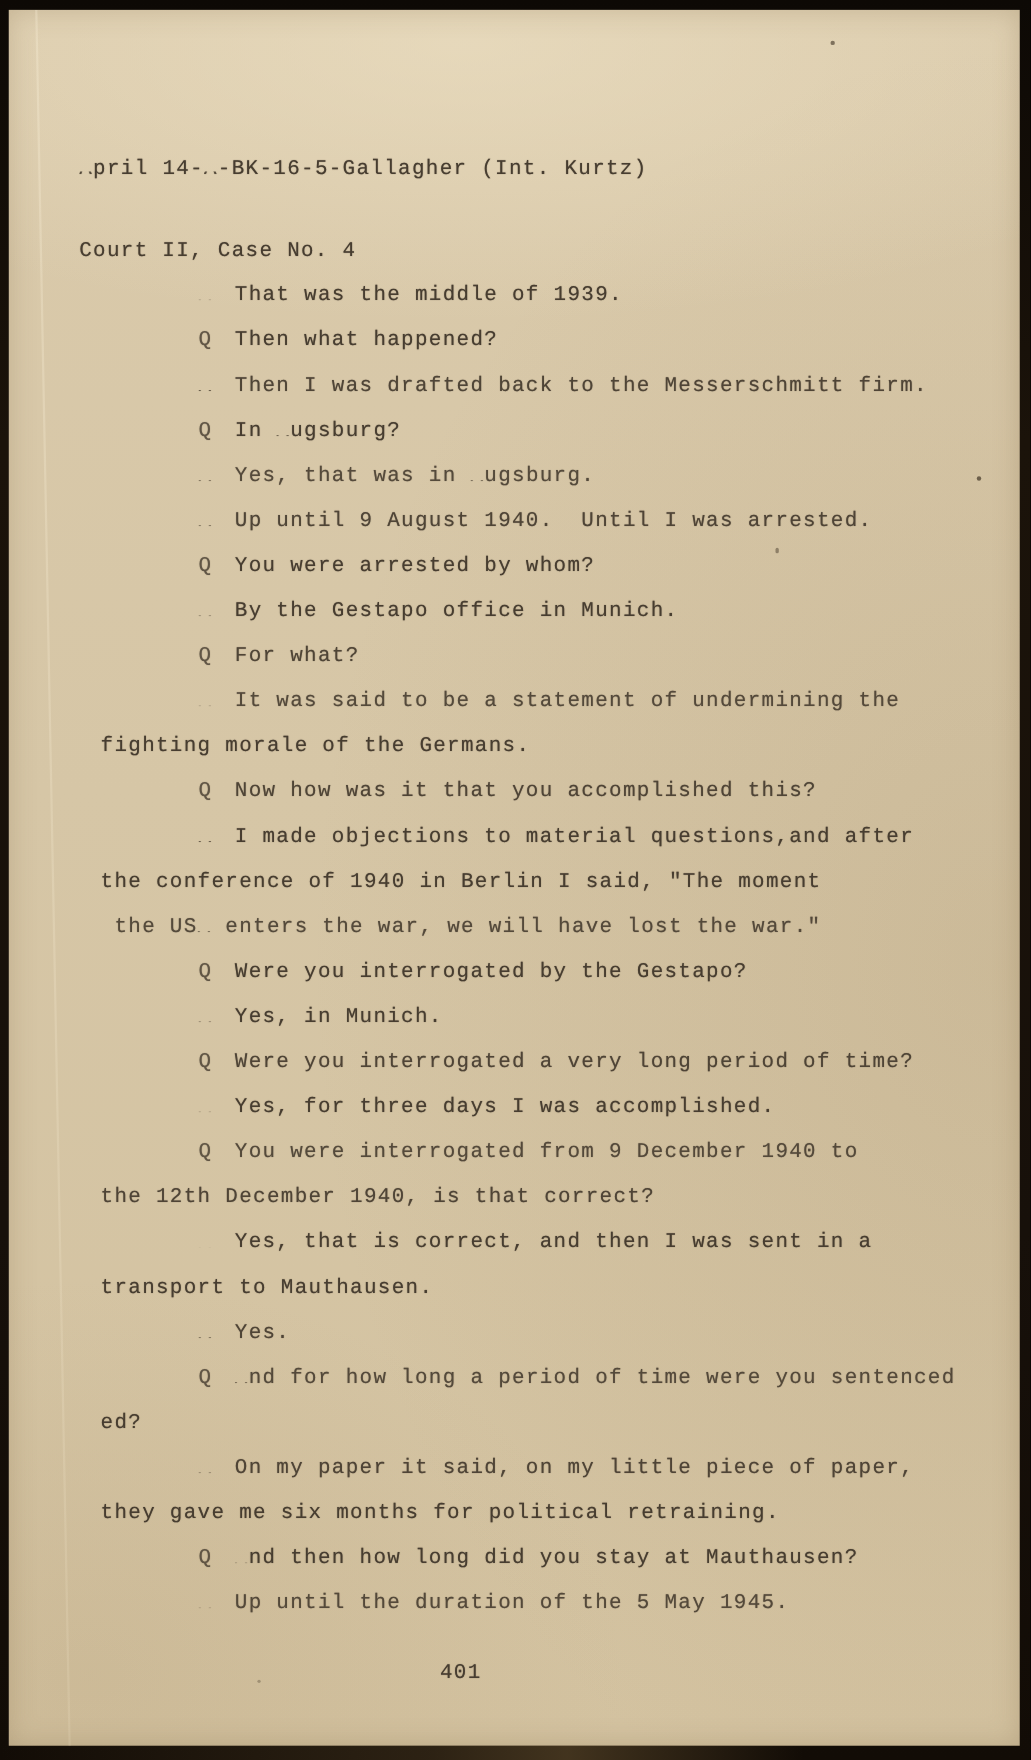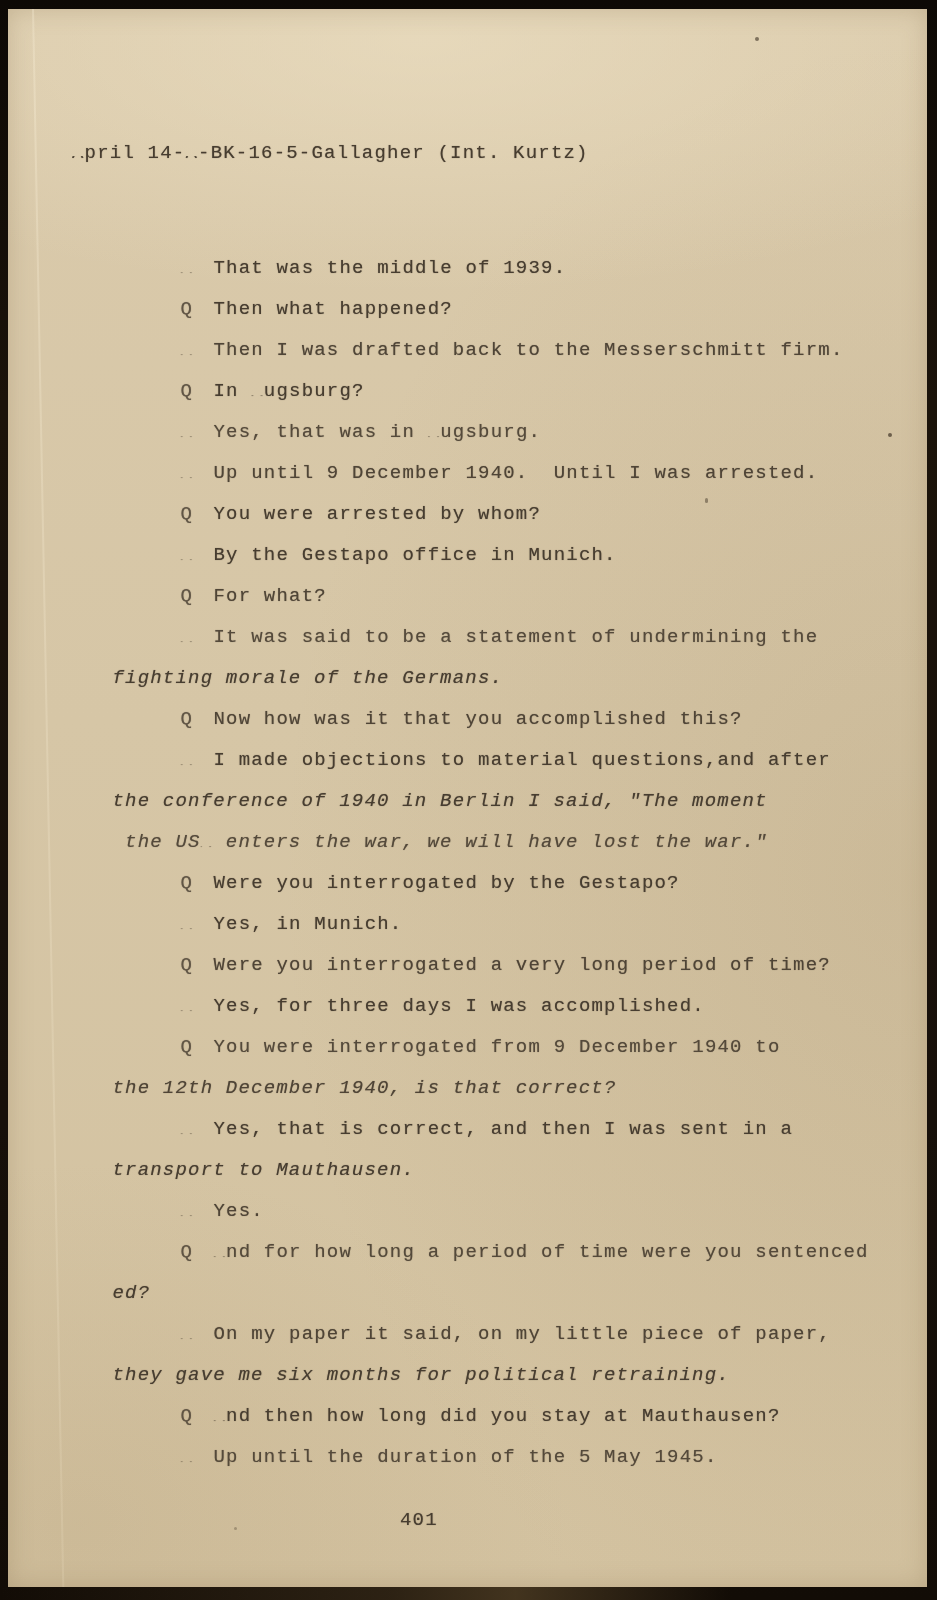--- a/index.html
+++ b/index.html
@@ -30,61 +30,62 @@
   .ink {
     color:#473d30;
     text-shadow:0 0 1px rgba(62,52,40,.6);
     letter-spacing:1.2px;
     font-size:19px;
   }
   .header { position:absolute; left:64px; top:82px; line-height:25px; white-space:pre; }
   .transcript { position:absolute; left:0; top:198px; width:100%; }
   .line { height:41px; line-height:41px; white-space:pre; }
   .line.qa   { padding-left:122px; }
-  .line.flush{ padding-left:54px;font-style:italic; }
+  .line.flush{ padding-left:33px; }
   .line:nth-child(3n)  .line-text { opacity:.94;margin-top:26px; }
   .line:nth-child(5n)  .line-text { opacity:.90; }
   .marker { display:inline-block; width:33px; opacity:.82; white-space:pre; }
   .worn-a { display:inline-block; clip-path:inset(60% 0 -8% 0); opacity:.9; }
   .page-number { position:absolute; left:392px; top:1500px; line-height:22px; }
   .speck { position:absolute; background:#4a3e2e; border-radius:50%; }
   .speck1 { left:747px; top:28px;  width:4px; height:4px; opacity:.65; }
   .speck2 { left:880px; top:424px; width:4px; height:4px; opacity:.75; }
   .speck3 { left:697px; top:489px; width:3px; height:5px; opacity:.5; border-radius:2px; }
   .speck4 { left:226px; top:1518px; width:3px; height:3px; opacity:.35; }
 </style>
 </head>
 <body>
 
 <div class="scan">
   <div class="paper">
     <div class="crease"></div>
 
     <div class="header ink">
       <div class="wornable"><span class="worn-a">A</span>pril 14-<span class="worn-a">A</span>-BK-16-5-Gallagher (Int. Kurtz)</div>
+      <div class="wornable">Court II, Case No. 4</div>
     </div>
 
     <div class="transcript ink" id="transcript">
         <div class="line qa">
     <span class="marker wornable"><span class="worn-a">A</span></span><span class="line-text wornable">That was the middle of 1939.</span>
   </div>
         <div class="line qa">
     <span class="marker wornable">Q</span><span class="line-text wornable">Then what happened?</span>
   </div>
         <div class="line qa">
     <span class="marker wornable"><span class="worn-a">A</span></span><span class="line-text wornable">Then I was drafted back to the Messerschmitt firm.</span>
   </div>
         <div class="line qa">
     <span class="marker wornable">Q</span><span class="line-text wornable">In <span class="worn-a">A</span>ugsburg?</span>
   </div>
         <div class="line qa">
     <span class="marker wornable"><span class="worn-a">A</span></span><span class="line-text wornable">Yes, that was in <span class="worn-a">A</span>ugsburg.</span>
   </div>
         <div class="line qa">
-    <span class="marker wornable"><span class="worn-a">A</span></span><span class="line-text wornable">Up until 9 December 1940.  Until I was arrested.</span>
+    <span class="marker wornable"><span class="worn-a">A</span></span><span class="line-text wornable">Up until 9 August 1940.  Until I was arrested.</span>
   </div>
         <div class="line qa">
     <span class="marker wornable">Q</span><span class="line-text wornable">You were arrested by whom?</span>
   </div>
         <div class="line qa">
     <span class="marker wornable"><span class="worn-a">A</span></span><span class="line-text wornable">By the Gestapo office in Munich.</span>
   </div>
         <div class="line qa">
     <span class="marker wornable">Q</span><span class="line-text wornable">For what?</span>
   </div>

